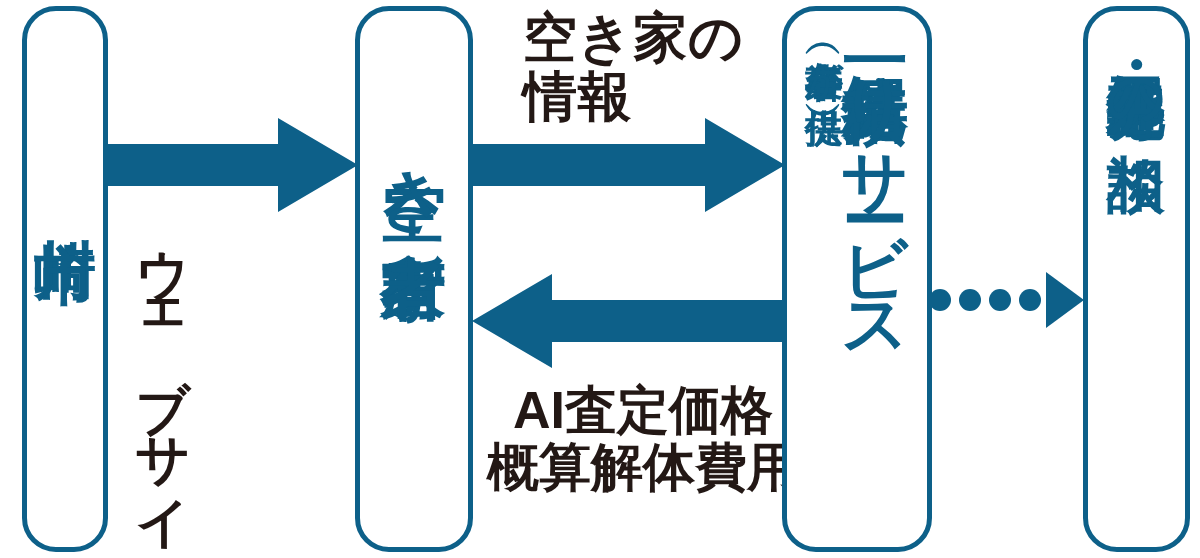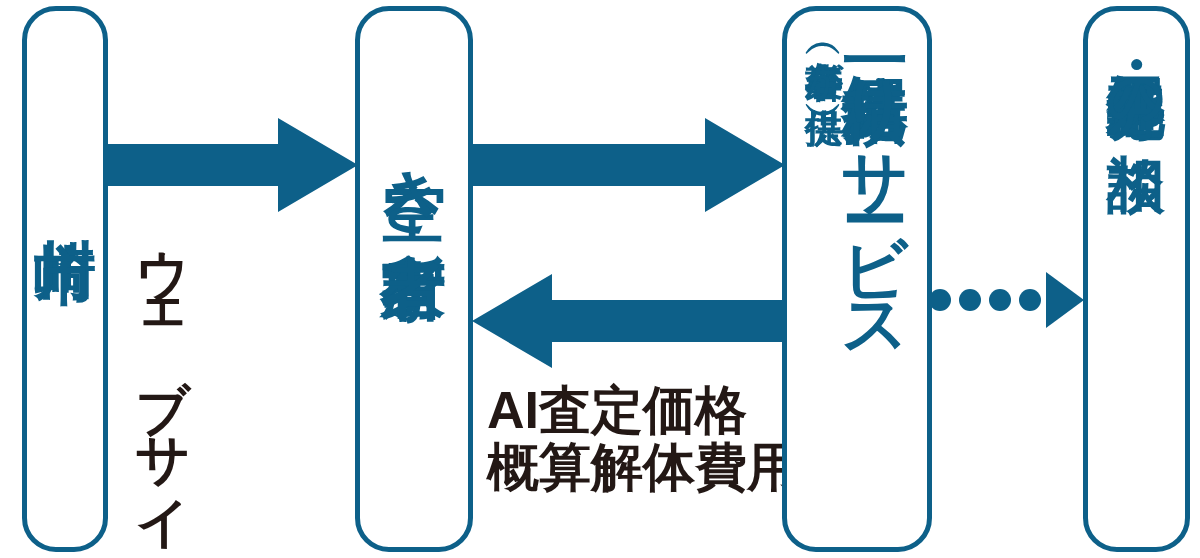--- a/index.html
+++ b/index.html
@@ -99,20 +99,21 @@
   }
   #cap-akiya {
     left: 523px; top: 8px;
     font-size: 54px;
     letter-spacing: 0.01em;
   }
   #cap-ai {
     left: 487px; top: 382px;
     font-size: 52px;
     letter-spacing: 0.0em;
+    text-align: center;
   }
 </style>
 </head>
 <body>
 
 <div id="stage">
 
   <div class="node" id="node-city">
     <span class="vtext">川崎市</span>
   </div>
@@ -125,20 +126,22 @@
 
   <div class="caption-v" id="cap-web">
     <span>ウェブサイトや</span>
     
   </div>
 
   <div class="node" id="node-owner">
     <span class="vtext">空き家所有者</span>
   </div>
 
+  <div class="caption-h" id="cap-akiya">空き家の
+情報</div>
 
   <div class="arrow" id="arrow-owner-service" style="left:470px; top:118px;">
     <svg width="315" height="94" viewBox="0 0 315 94" aria-hidden="true">
       <polygon points="0,26 235,26 235,0 315,47 235,94 235,68 0,68" fill="#0d6089"></polygon>
     </svg>
   </div>
 
   <div class="arrow" id="arrow-service-owner" style="left:472px; top:274px;">
     <svg width="313" height="94" viewBox="0 0 313 94" aria-hidden="true">
       <polygon points="313,26 80,26 80,0 0,47 80,94 80,68 313,68" fill="#0d6089"></polygon>

